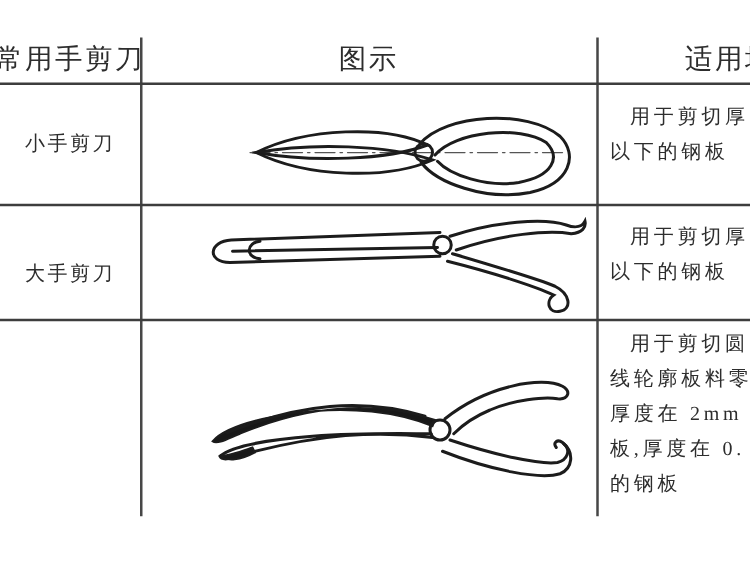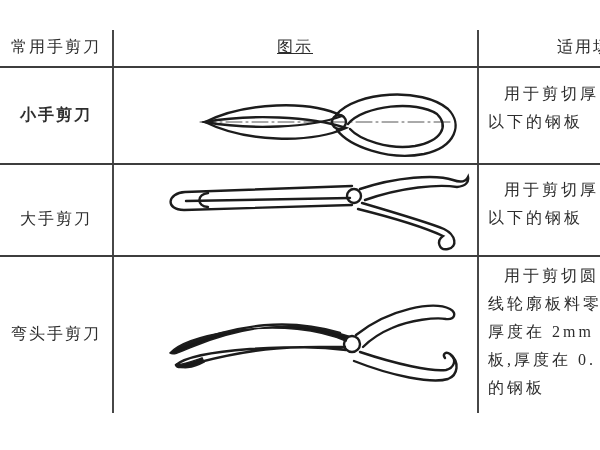--- a/index.html
+++ b/index.html
@@ -5,44 +5,44 @@
   html,body{margin:0;padding:0;background:#ffffff;}
   #page{
     position:relative;width:600px;height:450px;background:#ffffff;
     overflow:hidden;
     font-family:"Liberation Serif","DejaVu Serif",serif;
     color:#2d2d2d;
   }
   .vline{position:absolute;top:30px;width:2px;height:383px;background:#474747;}
   .hline{position:absolute;left:0;width:600px;height:2px;background:#3d3d3d;}
   .cell{position:absolute;display:flex;align-items:center;justify-content:center;}
-  .hdr{font-size:16px;letter-spacing:2px;white-space:nowrap;}
+  .hdr{font-size:22px;letter-spacing:2px;white-space:nowrap;}
   .rowlabel{font-size:16px;letter-spacing:2px;white-space:nowrap;}
   .usage{position:absolute;left:478px;width:212px;font-size:16px;letter-spacing:3px;}
   .usage .uline{display:block;white-space:nowrap;line-height:28px;padding-left:10px;}
   .usage .uline.indent{padding-left:26px;}
   .drawing{position:absolute;}
   .drawing path,.drawing circle,.drawing line{vector-effect:non-scaling-stroke;}
 </style>
 </head>
 <body>
 
 <div id="page">
 
   <div class="vline" style="left:112px;"></div>
   <div class="vline" style="left:477px;"></div>
   <div class="hline" style="top:66px;"></div>
   <div class="hline" style="top:163px;"></div>
   <div class="hline" style="top:255px;"></div>
 
   <div class="cell hdr" style="left:0;top:28px;width:112px;height:38px;">常用手剪刀</div>
-  <div class="cell hdr" style="left:112px;top:28px;width:366px;height:38px;text-decoration:underline;">图示</div>
+  <div class="cell hdr" style="left:112px;top:28px;width:366px;height:38px;">图示</div>
   <div class="cell hdr" style="left:478px;top:28px;width:212px;height:38px;">适用场</div>
 
-  <div class="cell rowlabel" style="left:0;top:67px;width:112px;height:96px;font-weight:bold;">小手剪刀</div>
+  <div class="cell rowlabel" style="left:0;top:67px;width:112px;height:96px;">小手剪刀</div>
 
   <svg class="drawing" style="left:160px;top:78px;" width="320" height="85" viewBox="0 0 320 85" fill="none" stroke="#1c1c1c" stroke-width="2.4" stroke-linecap="round">
     <line x1="40" y1="44" x2="292" y2="44" stroke="#555" stroke-width="1" stroke-dasharray="16 4 2 4"></line>
     <path d="M45,44 C85,24 150,22 182,38 C150,50 90,52 45,44 Z"></path>
     <path d="M45,44 C85,64 150,66 186,50 C150,38 90,36 45,44 Z"></path>
     <circle cx="179" cy="44" r="7"></circle>
     <path d="M176,37 C196,13 262,9 288,31 C303,46 296,69 264,76 C228,83 189,68 177,52"></path>
     <path d="M188,46 C204,27 256,22 277,36 C289,48 282,63 255,68 C229,72 200,62 190,51"></path>
   </svg>
 
@@ -60,21 +60,20 @@
     <circle cx="214" cy="24" r="7"></circle>
     <path d="M220,17 C256,5 296,2 313,8 C321,11 326,9 328,5 C329,10 326,14 317,15 C299,12 262,15 225,28"></path>
     <path d="M222,31 C256,41 290,51 304,57 C316,63 318,75 308,77 C299,79 296,69 303,64 C288,57 254,46 218,37"></path>
   </svg>
 
   <div class="usage" style="top:176px;">
     <span class="uline indent">用于剪切厚</span>
     <span class="uline">以下的钢板</span>
   </div>
 
-  <div class="cell rowlabel" style="left:0;top:256px;width:112px;height:157px;">弯头手剪刀</div>
 
   <svg class="drawing" style="left:140px;top:292px;" width="320" height="115" viewBox="0 0 320 115" fill="none" stroke="#1c1c1c" stroke-width="2.4" stroke-linecap="round">
     <path d="M208,44 C160,28 108,32 52,55 C44,58 34,64 30,61 C38,52 60,44 92,39 C140,32 180,38 206,49 Z" fill="#181818" stroke-width="1.5"></path>
     <path d="M200,41 C150,26 100,31 42,54"></path>
     <path d="M206,58 C160,52 115,56 60,70 C50,73 38,78 36,73 C44,66 70,60 110,57 C150,54 185,55 205,55"></path>
     <path d="M62,66 C50,70 39,74 36,72 C41,78 53,76 64,70 Z" fill="#181818" stroke-width="1.5"></path>
     <circle cx="212" cy="52" r="8"></circle>
     <path d="M216,43 C250,16 294,9 310,17 C317,21 315,28 306,27 C296,25 270,28 252,36 C240,41 230,48 223,55"></path>
     <path d="M220,60 C256,72 292,80 306,78 C314,76 317,68 311,63"></path>
     <path d="M214,69 C252,84 292,92 308,87 C318,83 320,70 310,62 C306,59 302,62 305,66"></path>

